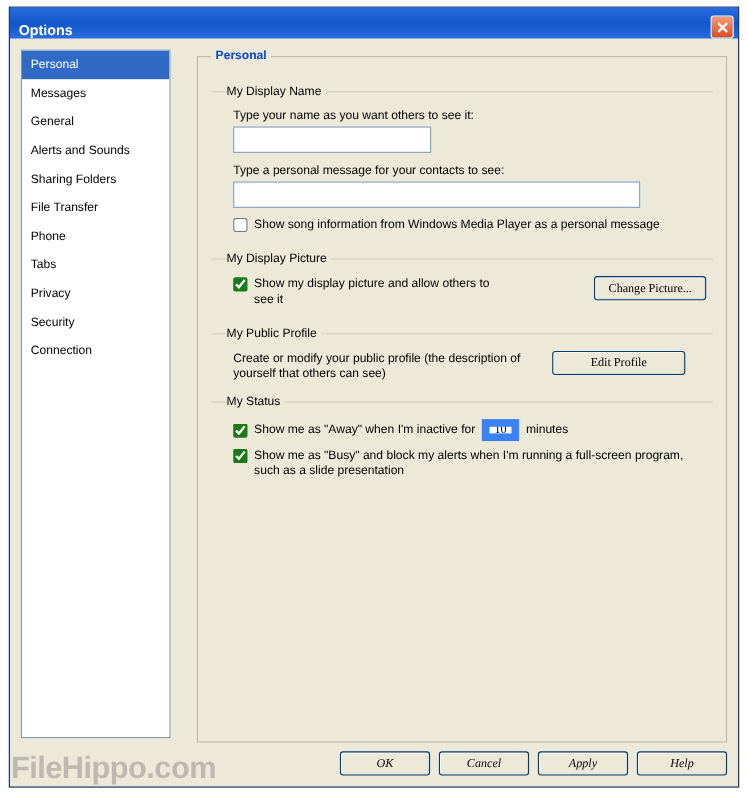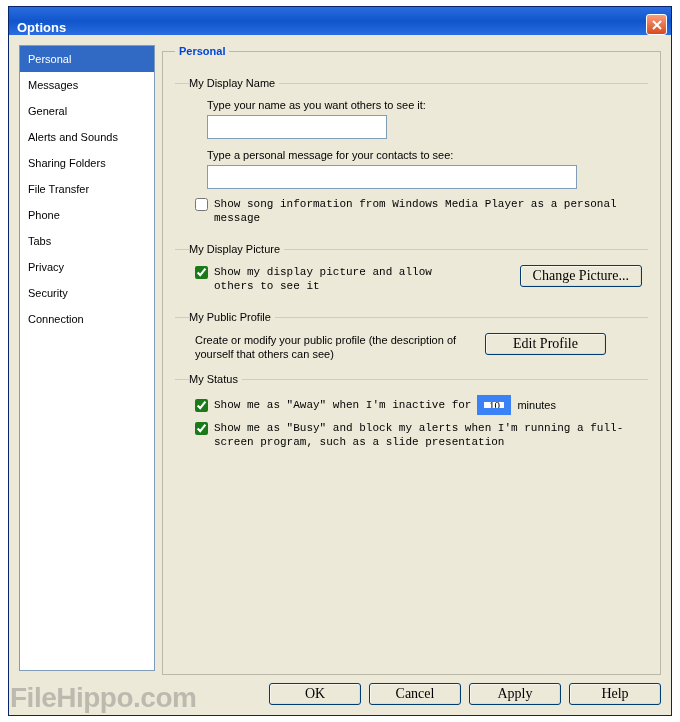--- a/index.html
+++ b/index.html
@@ -39,21 +39,21 @@
     border: 1px solid #fff;
     border-radius: 3px;
     display: flex; align-items: center; justify-content: center;
     color: #fff; font-weight: bold; font-size: 13px;
     cursor: pointer;
   }
   .body {
     flex: 1;
     display: flex;
     padding: 10px 10px 6px 10px;
-    gap: 7px;
+    gap: 24px;
     overflow: hidden;
   }
   .sidebar {
     width: 136px;
     background: #fff;
     border: 1px solid #7f9db9;
     overflow-y: auto;
   }
   .sidebar-item {
     padding: 7px 8px;
@@ -84,21 +84,21 @@
     border-left: none;
     border-right: none;
     border-bottom: none;
     margin: 6px 0 10px 0;
     padding: 10px 6px 2px 20px;
   }
   fieldset.sub > legend {
     padding: 0 4px 0 0;
     margin-left: -6px;
   }
-  .row { margin-bottom: 6px; margin-left: 12px; }
+  .row { margin-bottom: 6px; }
   .label-text { display: block; margin-bottom: 4px; }
   input[type=text].field {
     border: 1px solid #7f9db9;
     background: #fff;
     height: 24px;
     padding: 2px 4px;
     font-family: Tahoma; font-size: 11px;
   }
   .name-field { width: 180px; }
   .msg-field { width: 370px; }
@@ -106,51 +106,51 @@
     display: flex;
     align-items: flex-start;
     gap: 6px;
     margin-bottom: 6px;
   }
   .chk-row input[type=checkbox] {
     margin: 1px 0 0 0;
     width: 13px; height: 13px;
     accent-color: #1a7a1a;
   }
-  .chk-row .lbl { flex: 1; line-height: 14px; font-family: Liberation Mono, monospace; }
+  .chk-row .lbl { flex: 1; line-height: 14px; }
   .side-btn-row {
     display: flex;
     align-items: flex-start;
     gap: 10px;
   }
   .side-btn-row .left { flex: 1; }
   .xp-btn {
     background: #ece9d8;
     border: 1px solid #003c74;
     border-radius: 3px;
     height: 22px;
     padding: 0 12px;
-    font-family: Tahoma; font-size: 14px;
+    font-family: Tahoma; font-size: 11px;
     cursor: pointer;
     box-shadow: inset 1px 1px 0 rgba(255,255,255,0.6), inset -1px -1px 0 rgba(0,0,0,0.05);
   }
   .num-field {
     width: 34px;
     text-align: center;
     border: 7px solid #3b82f6;
     height: 20px;
     font-family: Tahoma; font-size: 11px;
   }
   .footer {
     display: flex;
     justify-content: flex-end;
     gap: 8px;
     padding: 6px 10px 10px 10px;
   }
-  .footer .xp-btn { width: 92px; }
+  .footer .xp-btn { width: 82px; font-style: italic; }
   .watermark {
     position: absolute;
     left: 10px; bottom: 8px;
     font-family: Arial, sans-serif;
     font-size: 28px;
     color: rgba(100,100,100,0.35);
     font-weight: bold;
     letter-spacing: -0.5px;
     pointer-events: none;
   }

